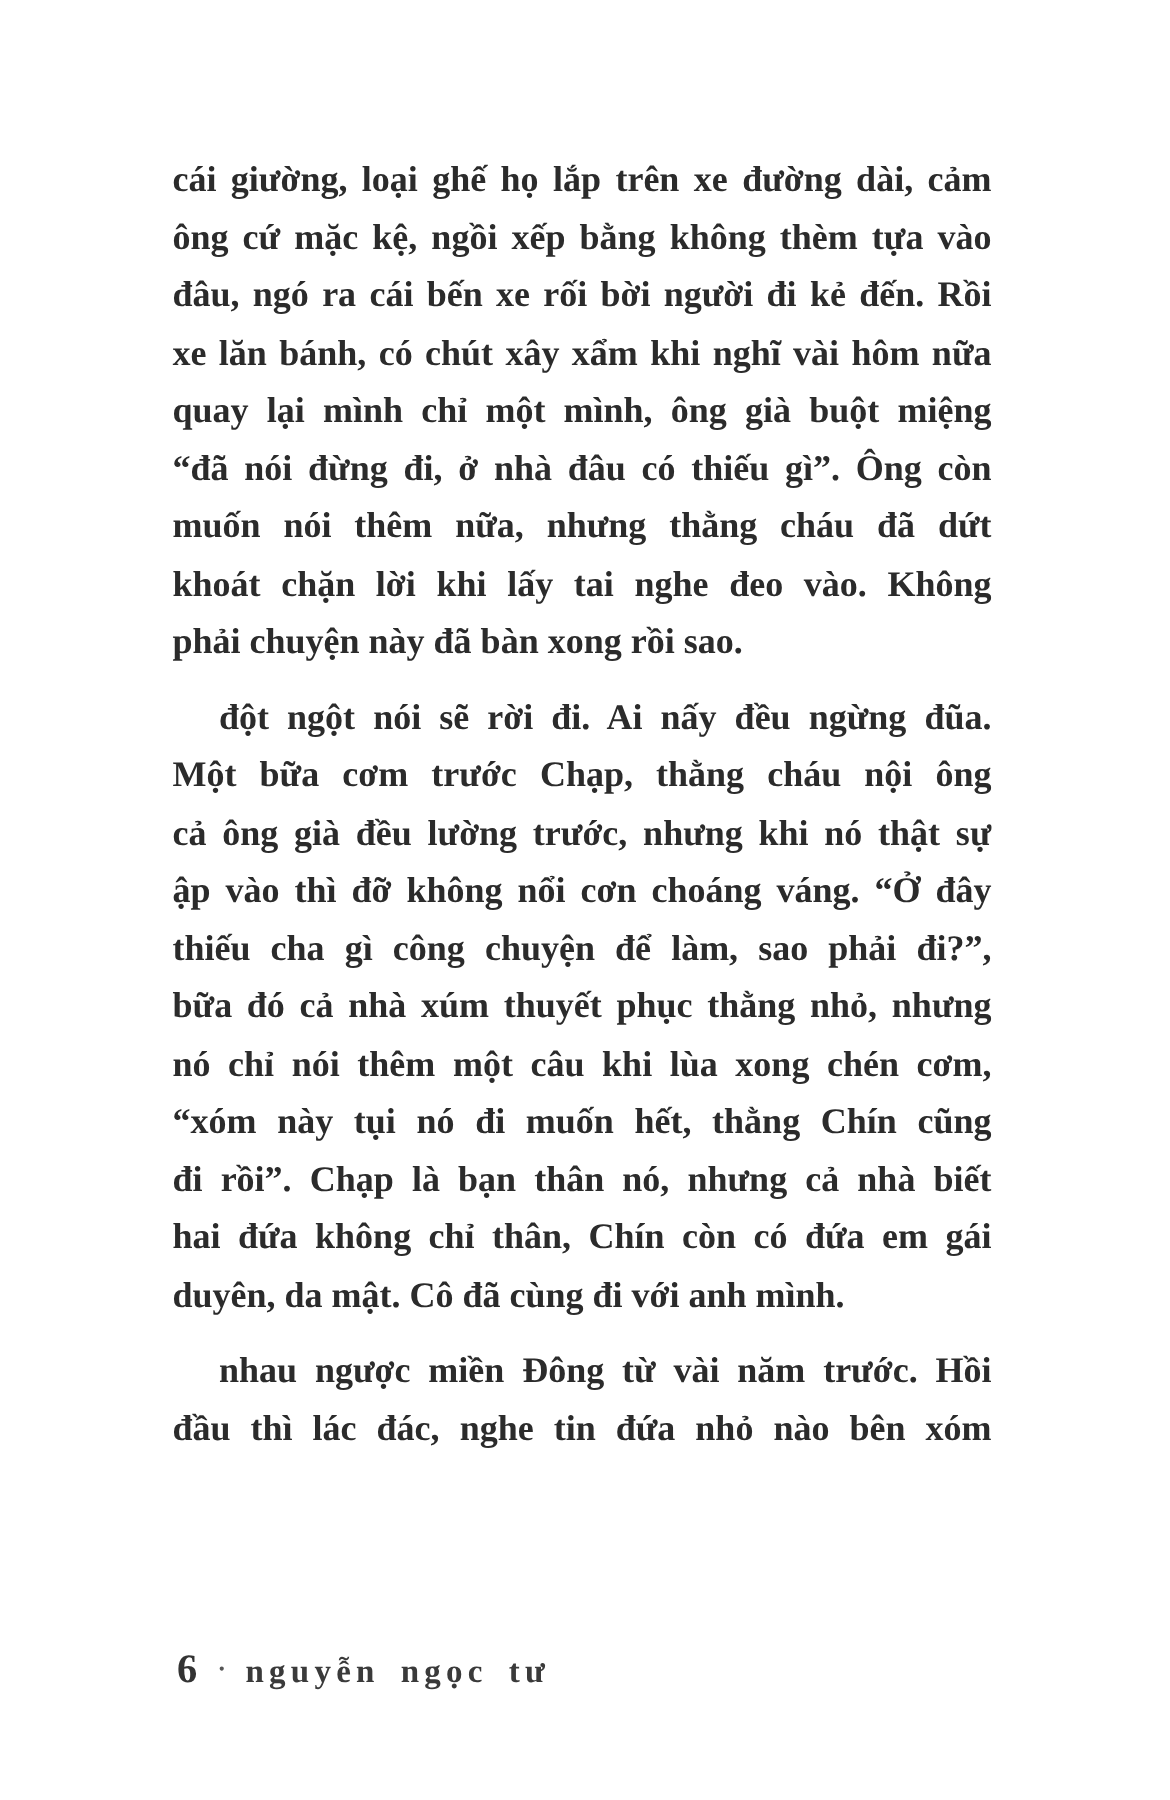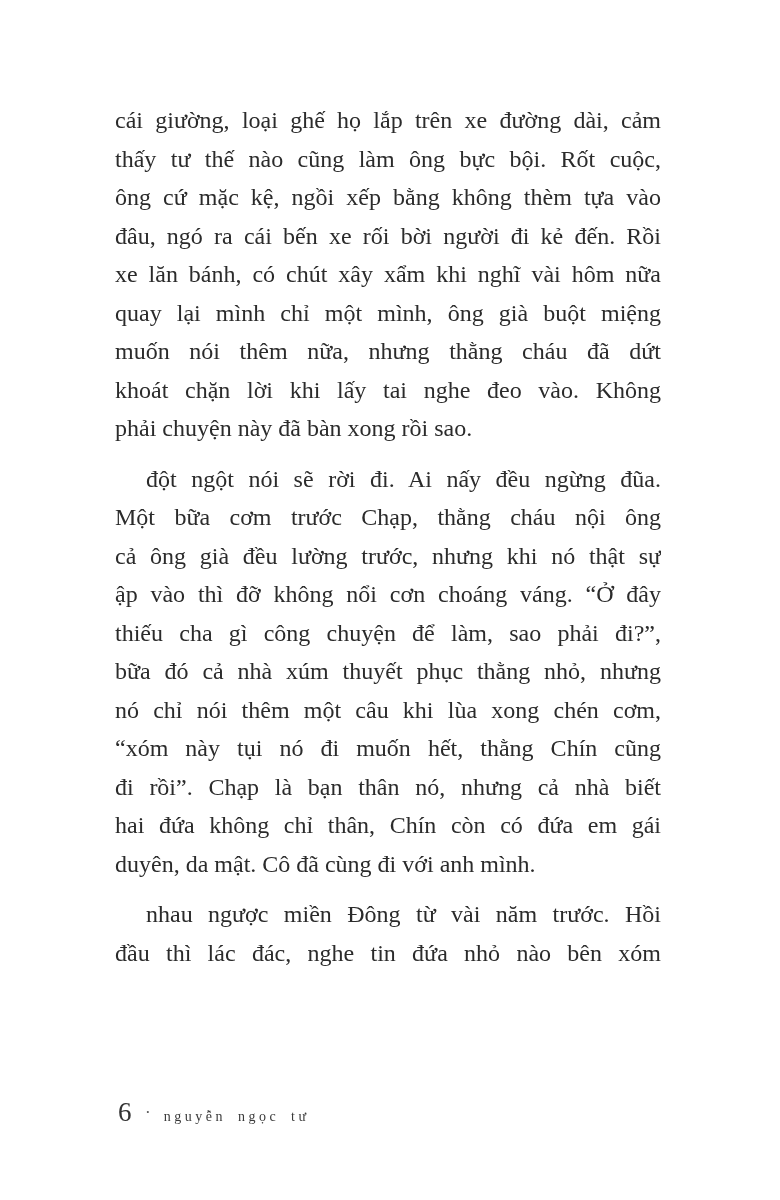--- a/index.html
+++ b/index.html
@@ -9,20 +9,21 @@
   }
   .book-page {
     position: relative;
     width: 780px;
     height: 1200px;
     background: #ffffff;
     margin: 0 auto;
     overflow: hidden;
     font-family: "Liberation Serif", "DejaVu Serif", serif;
     color: #2b2b2b;
+    font-weight: bold;
   }
   .body-text {
     position: absolute;
     left: 115px;
     top: 101px;
     width: 546px;
     font-size: 24px;
     line-height: 38.5px;
     -webkit-font-smoothing: antialiased;
   }
@@ -53,39 +54,39 @@
     font-size: 27px;
     letter-spacing: 0.5px;
   }
   .footer-separator {
     font-size: 17px;
     color: #555555;
     transform: translateY(-3px);
     display: inline-block;
   }
   .footer-author {
-    font-size: 14px;
+    font-size: 22px;
     letter-spacing: 3.5px;
     word-spacing: 5px;
     color: #3a3a3a;
   }
 </style>
 </head>
 <body>
 
 <div class="book-page">
 
   <div class="body-text">
       <div class="paragraph">
         <div class="line">cái giường, loại ghế họ lắp trên xe đường dài, cảm</div>
-        <div class="line">thấy tư thế nào cũng làm ông bực bội. Rốt cuộc,</div>
         <div class="line">ông cứ mặc kệ, ngồi xếp bằng không thèm tựa vào</div>
         <div class="line">đâu, ngó ra cái bến xe rối bời người đi kẻ đến. Rồi</div>
         <div class="line">xe lăn bánh, có chút xây xẩm khi nghĩ vài hôm nữa</div>
         <div class="line">quay lại mình chỉ một mình, ông già buột miệng</div>
+        <div class="line">“đã nói đừng đi, ở nhà đâu có thiếu gì”. Ông còn</div>
         <div class="line">muốn nói thêm nữa, nhưng thằng cháu đã dứt</div>
         <div class="line">khoát chặn lời khi lấy tai nghe đeo vào. Không</div>
         <div class="line no-justify">phải chuyện này đã bàn xong rồi sao.</div>
       </div>
       <div class="paragraph indent">
         <div class="line">đột ngột nói sẽ rời đi. Ai nấy đều ngừng đũa.</div>
         <div class="line">Một bữa cơm trước Chạp, thằng cháu nội ông</div>
         <div class="line">cả ông già đều lường trước, nhưng khi nó thật sự</div>
         <div class="line">ập vào thì đỡ không nổi cơn choáng váng. “Ở đây</div>
         <div class="line">thiếu cha gì công chuyện để làm, sao phải đi?”,</div>

